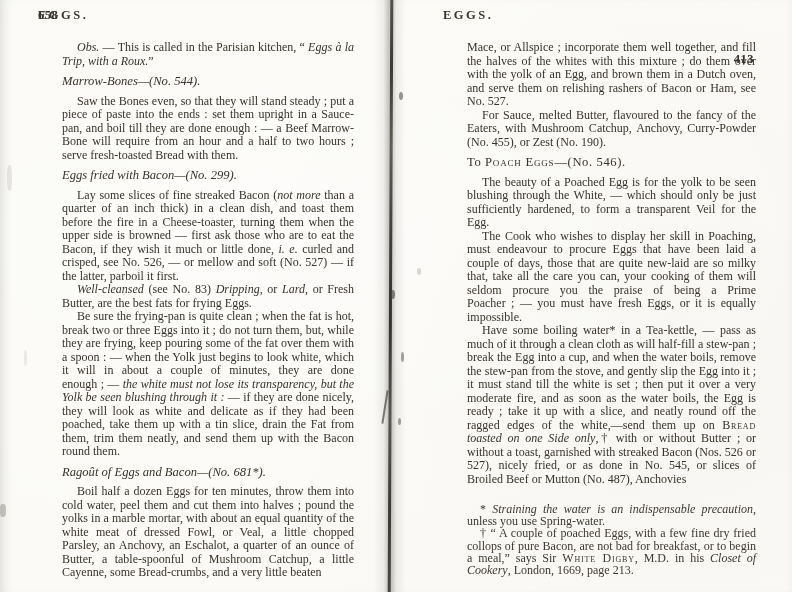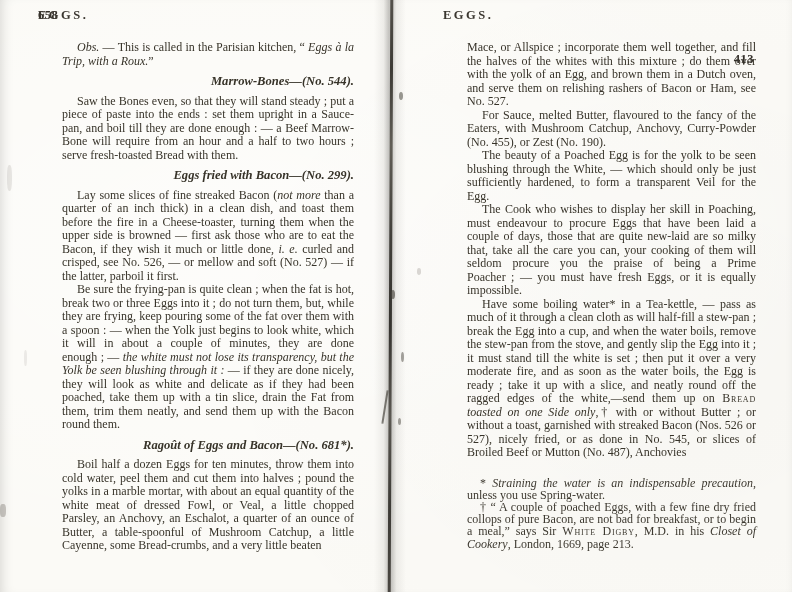--- a/index.html
+++ b/index.html
@@ -31,25 +31,24 @@
     margin-top: 9px;
     font-size: 12px;
     line-height: 13.5px;
     text-align: justify;
     color: #373329;
     margin-left: 24px;
   }
   .pagebody p { margin: 0; text-indent: 15px; }
   .pagebody p.noindent { text-indent: 0; }
   .pagebody p.heading {
-    text-align: right; text-indent: 0;
+    text-align: left; text-indent: 0;
     font-style: italic;
     margin: 7px 0 6px 0;
     font-size: 12.6px;
-    font-weight: bold;
   }
   .pagebody p.heading.roman { font-style: normal; letter-spacing: 0.6px; }
   .pagebody .i  { font-style: italic; }
   .pagebody .sc { font-variant: small-caps; letter-spacing: 0.8px; }
   .pagebody p.footnote {
     font-size: 12px;
     line-height: 12.2px;
     text-indent: 13px;
     color: #3d3930;
   }
@@ -100,34 +99,36 @@
     <div class="pagehead">
       <span class="pagenum-left">658</span>
       <span class="runhead">EGGS.</span>
     </div>
     <div class="pagebody" id="left-body">
         <p class="para"><span class="i">Obs.</span><span> — This is called in the Parisian kitchen, “ </span><span class="i">Eggs à la Trip, with a Roux.</span><span>”</span></p>
         <p class="heading"><span class="i">Marrow-Bones—(No. 544).</span></p>
         <p class="para"><span>Saw the Bones even, so that they will stand steady&nbsp;; put a piece of paste into the ends&nbsp;: set them upright in a Sauce-pan, and boil till they are done enough&nbsp;:&nbsp;— a Beef Marrow-Bone will require from an hour and a half to two hours&nbsp;; serve fresh-toasted Bread with them.</span></p>
         <p class="heading"><span class="i">Eggs fried with Bacon—(No. 299).</span></p>
         <p class="para"><span>Lay some slices of fine streaked Bacon (</span><span class="i">not more</span><span> than a quarter of an inch thick) in a clean dish, and toast them before the fire in a Cheese-toaster, turning them when the upper side is browned — first ask those who are to eat the Bacon, if they wish it much or little done, </span><span class="i">i. e.</span><span> curled and crisped, see No. 526, — or mellow and soft (No. 527) — if the latter, parboil it first.</span></p>
+        <p class="para"><span class="i">Well-cleansed</span><span> (see No. 83) </span><span class="i">Dripping</span><span>, or </span><span class="i">Lard</span><span>, or Fresh Butter, are the best fats for frying Eggs.</span></p>
         <p class="para"><span>Be sure the frying-pan is quite clean&nbsp;; when the fat is hot, break two or three Eggs into it&nbsp;; do not turn them, but, while they are frying, keep pouring some of the fat over them with a spoon&nbsp;:&nbsp;— when the Yolk just begins to look white, which it will in about a couple of minutes, they are done enough&nbsp;;&nbsp;— </span><span class="i">the white must not lose its transparency, but the Yolk be seen blushing through it&nbsp;:</span><span> — if they are done nicely, they will look as white and delicate as if they had been poached, take them up with a tin slice, drain the Fat from them, trim them neatly, and send them up with the Bacon round them.</span></p>
         <p class="heading"><span class="i">Ragoût of Eggs and Bacon—(No. 681*).</span></p>
         <p class="para"><span>Boil half a dozen Eggs for ten minutes, throw them into cold water, peel them and cut them into halves&nbsp;; pound the yolks in a marble mortar, with about an equal quantity of the white meat of dressed Fowl, or Veal, a little chopped Parsley, an Anchovy, an Eschalot, a quarter of an ounce of Butter, a table-spoonful of Mushroom Catchup, a little Cayenne, some Bread-crumbs, and a very little beaten</span></p>
       </div>
   </div>
 
   <div class="page page-right">
     <div class="pagehead">
       <span class="runhead">EGGS.</span>
       <span class="pagenum-right">413</span>
     </div>
     <div class="pagebody" id="right-body">
         <p class="para noindent"><span>Mace, or Allspice&nbsp;; incorporate them well together, and fill the halves of the whites with this mixture&nbsp;; do them over with the yolk of an Egg, and brown them in a Dutch oven, and serve them on relishing rashers of Bacon or Ham, see No. 527.</span></p>
         <p class="para"><span>For Sauce, melted Butter, flavoured to the fancy of the Eaters, with Mushroom Catchup, Anchovy, Curry-Powder (No. 455), or Zest (No. 190).</span></p>
+        <p class="heading roman"><span>To </span><span class="sc">Poach Eggs</span><span>—(No. 546).</span></p>
         <p class="para"><span>The beauty of a Poached Egg is for the yolk to be seen blushing through the White,&nbsp;— which should only be just sufficiently hardened, to form a transparent Veil for the Egg.</span></p>
         <p class="para"><span>The Cook who wishes to display her skill in Poaching, must endeavour to procure Eggs that have been laid a couple of days, those that are quite new-laid are so milky that, take all the care you can, your cooking of them will seldom procure you the praise of being a Prime Poacher&nbsp;;&nbsp;— you must have fresh Eggs, or it is equally impossible.</span></p>
         <p class="para"><span>Have some boiling water* in a Tea-kettle,&nbsp;— pass as much of it through a clean cloth as will half-fill a stew-pan&nbsp;; break the Egg into a cup, and when the water boils, remove the stew-pan from the stove, and gently slip the Egg into it&nbsp;; it must stand till the white is set&nbsp;; then put it over a very moderate fire, and as soon as the water boils, the Egg is ready&nbsp;; take it up with a slice, and neatly round off the ragged edges of the white,—send them up on </span><span class="sc">Bread</span><span> </span><span class="i">toasted on one Side only</span><span>,† with or without Butter&nbsp;; or without a toast, garnished with streaked Bacon (Nos. 526 or 527), nicely fried, or as done in No. 545, or slices of Broiled Beef or Mutton (No. 487), Anchovies</span></p>
         <p class="footnote"><span>* </span><span class="i">Straining the water is an indispensable precaution</span><span>, unless you use Spring-water.</span></p>
         <p class="footnote"><span>† “ A couple of poached Eggs, with a few fine dry fried collops of pure Bacon, are not bad for breakfast, or to begin a meal,” says Sir </span><span class="sc">White Digby</span><span>, M.D. in his </span><span class="i">Closet of Cookery</span><span>, London, 1669, page 213.</span></p>
       </div>
   </div>
 
   <div class="gutter"></div>
   <div class="gutter-core"></div>

